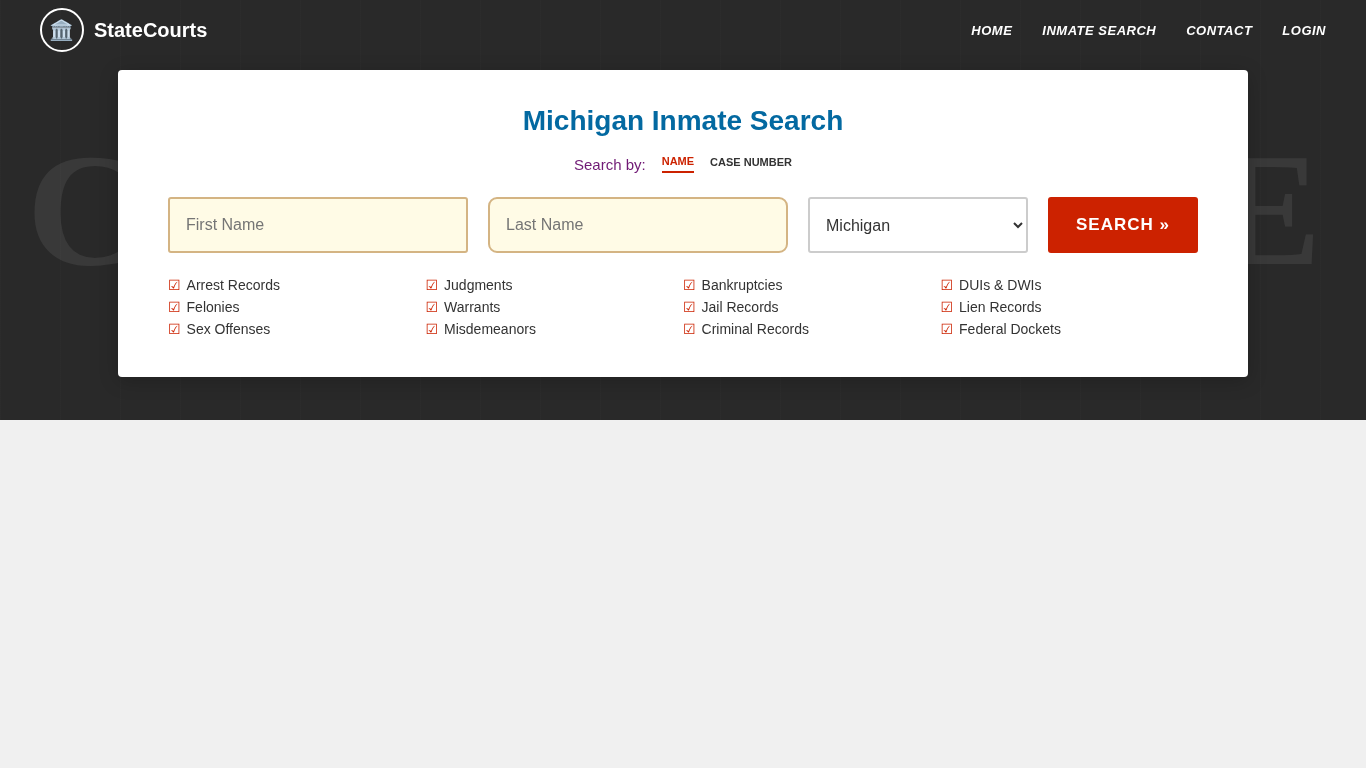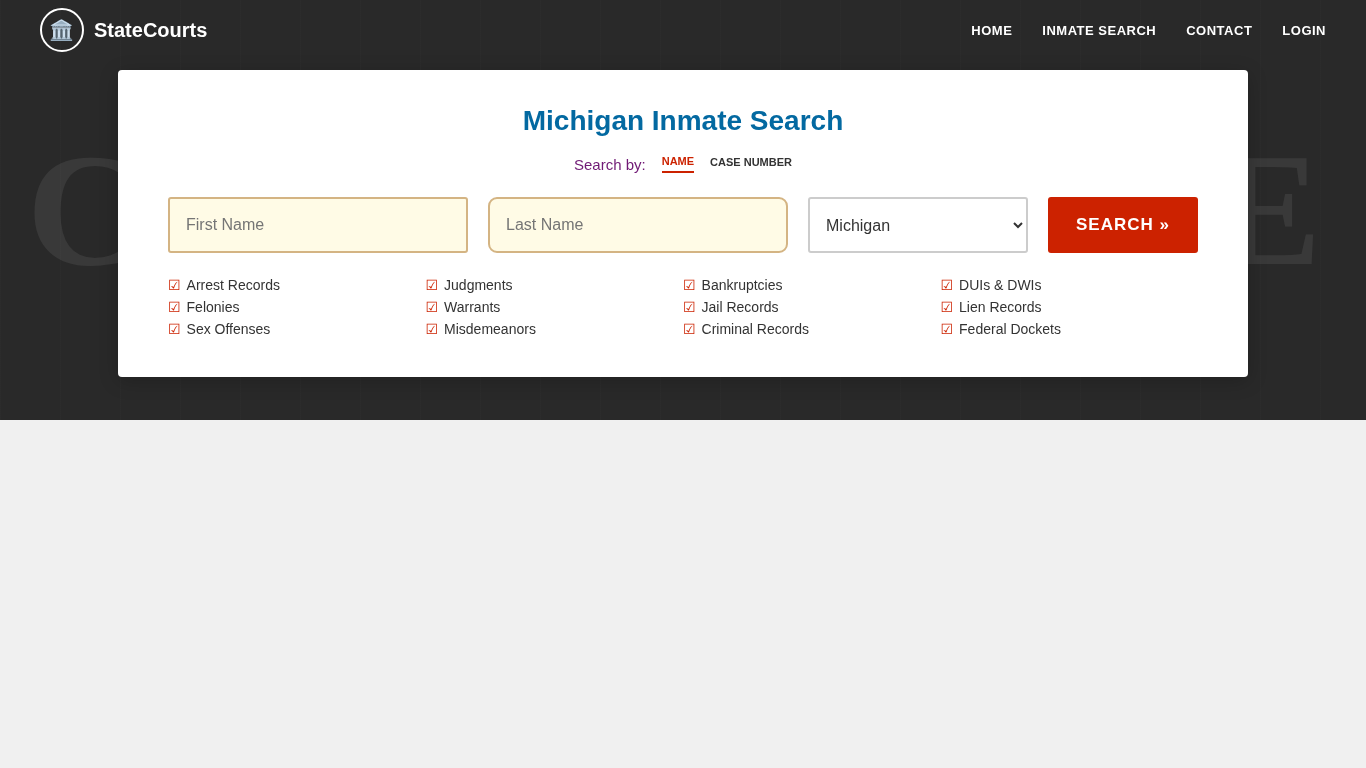--- a/index.html
+++ b/index.html
@@ -71,20 +71,21 @@
       gap: 30px;
       align-items: center;
     }
     .nav-link {
       color: white;
       text-decoration: none;
       font-size: 13px;
       font-weight: 600;
       letter-spacing: 0.5px;
       cursor: pointer;
+      font-style: italic;
     }
 
     
     .search-modal {
       position: absolute;
       top: 70px;
       left: 50%;
       transform: translateX(-50%);
       width: 1130px;
       background: white;

